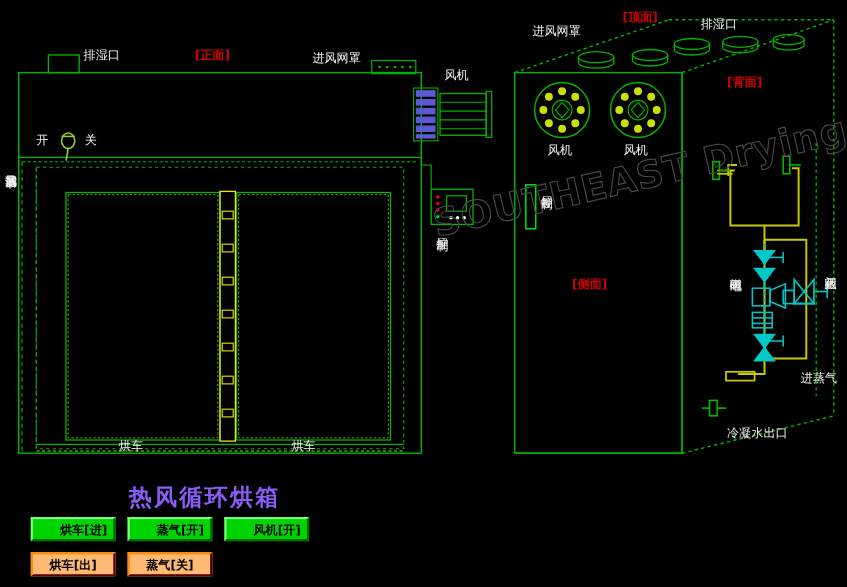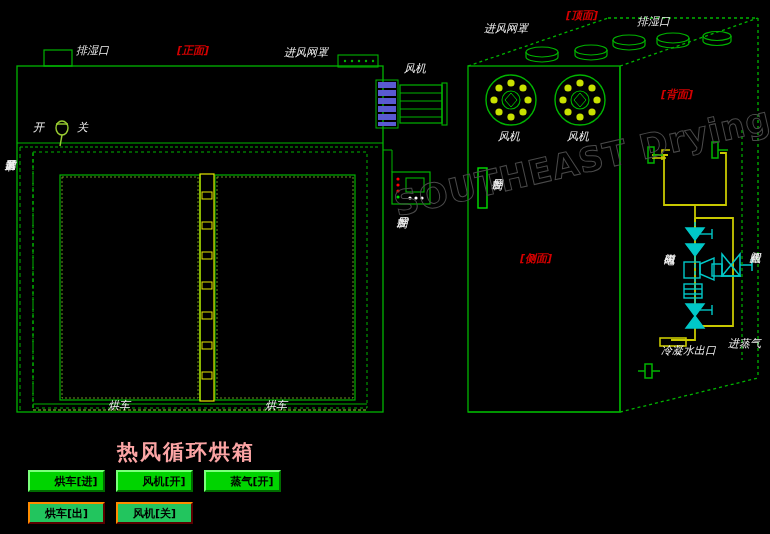--- a/index.html
+++ b/index.html
@@ -26,36 +26,35 @@
     width: 770px;
     height: 534px;
   }
   .lbl {
     position: absolute;
     color: #f2f2f2;
     font-size: 11px;
     line-height: 13px;
     white-space: nowrap;
     font-family: "DejaVu Sans", "Liberation Sans", sans-serif;
-    font-style: italic;
   }
   .lbl.red {
     color: #d20000;
     font-size: 11px;
     font-weight: bold;
   }
   .lbl.vert {
     writing-mode: vertical-rl;
     text-orientation: upright;
     white-space: nowrap;
     letter-spacing: 0px;
   }
   .title {
     position: absolute;
-    color: #fca5a5;
+    color: #8b5cf6;
     font-size: 21px;
     font-weight: bold;
     letter-spacing: 2px;
     white-space: nowrap;
   }
   
   .btnrow {
     position: absolute;
     display: flex;
     gap: 11px;
@@ -75,21 +74,21 @@
   }
   .btn.green {
     background: #00d400;
     border-top: 2px solid #7cff7c;
     border-left: 2px solid #7cff7c;
     border-right: 2px solid #006b00;
     border-bottom: 2px solid #006b00;
     padding-left: 19px;
   }
   .btn.red {
-    background: #22c55e;
+    background: #fdba74;
     border-top: 2px solid #ff8c00;
     border-left: 2px solid #ff8c00;
     border-right: 2px solid #5a0000;
     border-bottom: 2px solid #5a0000;
   }
   .wm {
     position: absolute;
     left: 390px;
     top: 185px;
     transform: rotate(-13deg);
@@ -319,35 +318,35 @@
   <div class="lbl vert" style="left:395px; top:208px;">控制屏</div>
   <div class="lbl" style="left:108px; top:399px;">烘车</div>
   <div class="lbl" style="left:265px; top:399px;">烘车</div>
 
   <div class="lbl red" style="left:566px; top:9px;">[顶面]</div>
   <div class="lbl" style="left:484px; top:22px;">进风网罩</div>
   <div class="lbl" style="left:637px; top:15px;">排湿口</div>
   <div class="lbl" style="left:498px; top:130px;">风机</div>
   <div class="lbl" style="left:567px; top:130px;">风机</div>
   <div class="lbl vert" style="left:490px; top:170px;">控制屏</div>
-  <div class="lbl red" style="left:661px; top:88px;">[背面]</div>
+  <div class="lbl red" style="left:661px; top:68px;">[背面]</div>
   <div class="lbl red" style="left:520px; top:252px;">[侧面]</div>
 
   <div class="lbl vert" style="left:662px; top:245px;">电磁阀</div>
   <div class="lbl vert" style="left:748px; top:243px;">截止阀</div>
   <div class="lbl" style="left:728px; top:337px;">进蒸气</div>
-  <div class="lbl" style="left:661px; top:344px;">冷凝水出口</div>
+  <div class="lbl" style="left:661px; top:387px;">冷凝水出口</div>
 
   <div class="wm">SOUTHEAST Drying</div>
 
   <div class="title" style="left:117px; top:438px;">热风循环烘箱</div>
 
   <div class="btnrow" style="left:28px; top:470px;">
     <div class="btn green">烘车[进]</div>
+    <div class="btn green">蒸气[开]</div>
     <div class="btn green">风机[开]</div>
-    <div class="btn green">蒸气[开]</div>
   </div>
   <div class="btnrow" style="left:28px; top:502px;">
     <div class="btn red">烘车[出]</div>
-    <div class="btn red">风机[关]</div>
+    <div class="btn red">蒸气[关]</div>
   </div>
 
 </div>
 
 </body></html>

